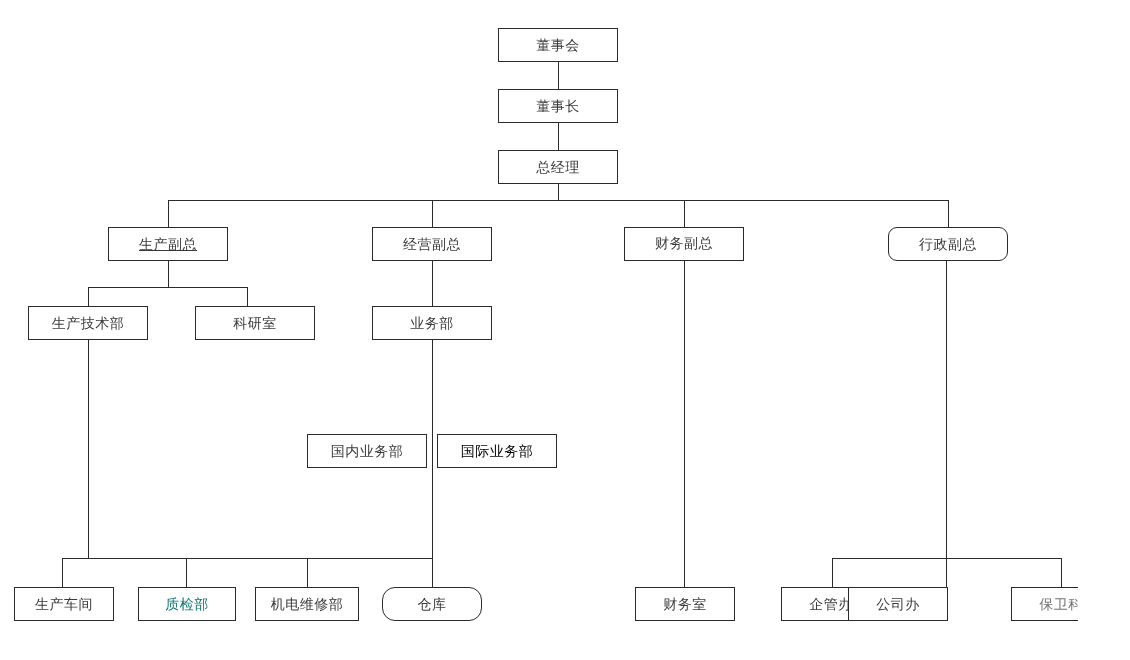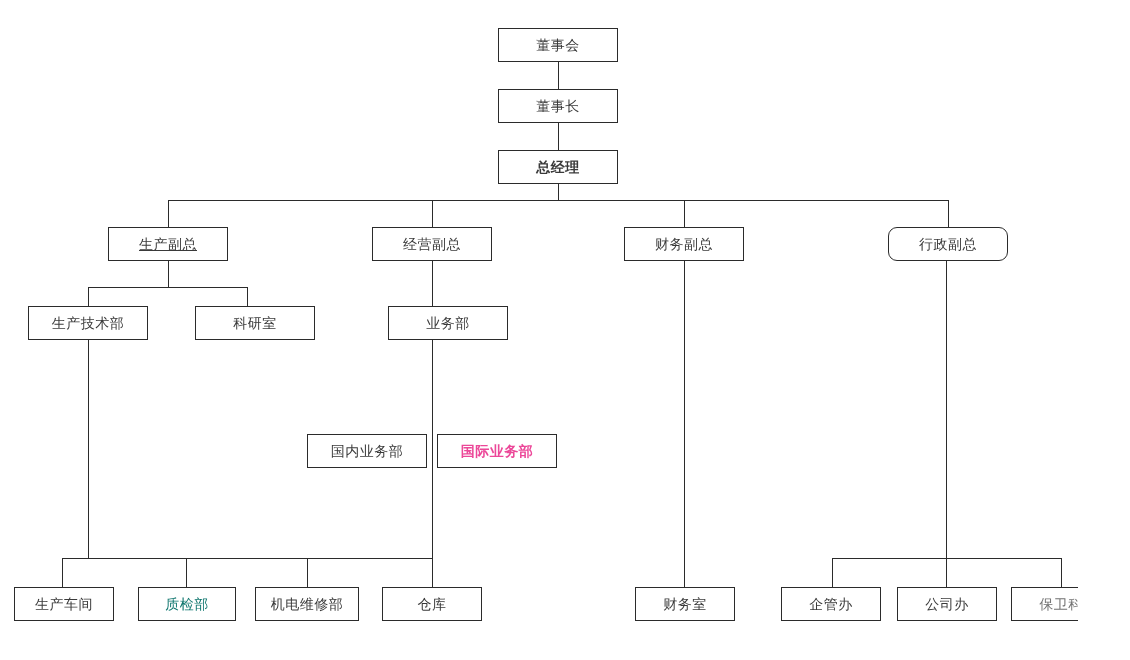--- a/index.html
+++ b/index.html
@@ -78,68 +78,68 @@
       <line x1="946" y1="558" x2="946" y2="587" stroke="#2b2b2b" stroke-width="1" shape-rendering="crispEdges"></line>
       <line x1="1061" y1="558" x2="1061" y2="587" stroke="#2b2b2b" stroke-width="1" shape-rendering="crispEdges"></line>
     </svg>
   <div id="node-layer">
       <div class="node" style="left: 498px; top: 28px; width: 120px; height: 34px; border-color: rgb(43, 43, 43); background: rgb(255, 255, 255);">
         <span class="node-label" style="color: rgb(58, 58, 58);">董事会</span>
       </div>
       <div class="node" style="left: 498px; top: 89px; width: 120px; height: 34px; border-color: rgb(43, 43, 43); background: rgb(255, 255, 255);">
         <span class="node-label" style="color: rgb(58, 58, 58);">董事长</span>
       </div>
-      <div class="node" style="left: 498px; top: 150px; width: 120px; height: 34px; border-color: rgb(43, 43, 43); background: rgb(255, 255, 255); font-weight: bold;">
+      <div class="node" style="left: 498px; top: 150px; width: 120px; height: 34px; border-color: rgb(43, 43, 43); background: rgb(255, 255, 255);">
         <span class="node-label" style="color: rgb(58, 58, 58);">总经理</span>
       </div>
       <div class="node" style="left: 108px; top: 227px; width: 120px; height: 34px; border-color: rgb(43, 43, 43); background: rgb(255, 255, 255);">
         <span class="node-label" style="color: rgb(58, 58, 58); text-decoration: underline;">生产副总</span>
       </div>
       <div class="node" style="left: 372px; top: 227px; width: 120px; height: 34px; border-color: rgb(43, 43, 43); background: rgb(255, 255, 255);">
         <span class="node-label" style="color: rgb(58, 58, 58);">经营副总</span>
       </div>
-      <div class="node" style="left: 624px; top: 227px; width: 120px; height: 34px; border-color: rgb(43, 43, 43); background: rgb(255, 255, 255);">
+      <div class="node" style="left: 624px; top: 227px; width: 120px; height: 34px; border-color: rgb(43, 43, 43); background: rgb(255, 255, 255); font-family: Liberation Mono, monospace;">
         <span class="node-label" style="color: rgb(58, 58, 58);">财务副总</span>
       </div>
       <div class="node" style="left: 888px; top: 227px; width: 120px; height: 34px; border-color: rgb(43, 43, 43); background: rgb(255, 255, 255); border-radius: 9px;">
         <span class="node-label" style="color: rgb(58, 58, 58);">行政副总</span>
       </div>
       <div class="node" style="left: 28px; top: 306px; width: 120px; height: 34px; border-color: rgb(43, 43, 43); background: rgb(255, 255, 255);">
         <span class="node-label" style="color: rgb(58, 58, 58);">生产技术部</span>
       </div>
       <div class="node" style="left: 195px; top: 306px; width: 120px; height: 34px; border-color: rgb(43, 43, 43); background: rgb(255, 255, 255);">
         <span class="node-label" style="color: rgb(58, 58, 58);">科研室</span>
       </div>
-      <div class="node" style="left: 388px; top: 306px; width: 120px; height: 34px; border-color: rgb(43, 43, 43); background: rgb(255, 255, 255);">
+      <div class="node" style="left: 372px; top: 306px; width: 120px; height: 34px; border-color: rgb(43, 43, 43); background: rgb(255, 255, 255);">
         <span class="node-label" style="color: rgb(58, 58, 58);">业务部</span>
       </div>
       <div class="node" style="left: 307px; top: 434px; width: 120px; height: 34px; border-color: rgb(43, 43, 43); background: rgb(255, 255, 255);">
         <span class="node-label" style="color: rgb(58, 58, 58);">国内业务部</span>
       </div>
       <div class="node" style="left: 437px; top: 434px; width: 120px; height: 34px; border-color: rgb(43, 43, 43); background: rgb(255, 255, 255);">
-        <span class="node-label" style="color: #ec4899; font-weight: bold;">国际业务部</span>
+        <span class="node-label" style="color: #000000;">国际业务部</span>
       </div>
       <div class="node" style="left: 14px; top: 587px; width: 100px; height: 34px; border-color: rgb(43, 43, 43); background: rgb(255, 255, 255);">
         <span class="node-label" style="color: rgb(58, 58, 58);">生产车间</span>
       </div>
       <div class="node" style="left: 138px; top: 587px; width: 98px; height: 34px; border-color: rgb(43, 43, 43); background: rgb(255, 255, 255);">
         <span class="node-label" style="color: #0f766e;">质检部</span>
       </div>
       <div class="node" style="left: 255px; top: 587px; width: 104px; height: 34px; border-color: rgb(43, 43, 43); background: rgb(255, 255, 255);">
         <span class="node-label" style="color: rgb(58, 58, 58);">机电维修部</span>
       </div>
-      <div class="node" style="left: 382px; top: 587px; width: 100px; height: 34px; border-color: rgb(43, 43, 43); background: rgb(255, 255, 255);">
+      <div class="node" style="left: 382px; top: 587px; width: 100px; height: 34px; border-color: rgb(43, 43, 43); background: rgb(255, 255, 255); border-radius: 13px;">
         <span class="node-label" style="color: rgb(58, 58, 58);">仓库</span>
       </div>
       <div class="node" style="left: 635px; top: 587px; width: 100px; height: 34px; border-color: rgb(43, 43, 43); background: rgb(255, 255, 255);">
         <span class="node-label" style="color: rgb(58, 58, 58);">财务室</span>
       </div>
       <div class="node" style="left: 781px; top: 587px; width: 100px; height: 34px; border-color: rgb(43, 43, 43); background: rgb(255, 255, 255);">
         <span class="node-label" style="color: rgb(58, 58, 58);">企管办</span>
       </div>
-      <div class="node" style="left: 897px; top: 587px; width: 100px; height: 34px; border-color: rgb(43, 43, 43); background: rgb(255, 255, 255);">
+      <div class="node" style="left: 848px; top: 587px; width: 100px; height: 34px; border-color: rgb(43, 43, 43); background: rgb(255, 255, 255);">
         <span class="node-label" style="color: rgb(58, 58, 58);">公司办</span>
       </div>
       <div class="node" style="left: 1011px; top: 587px; width: 100px; height: 34px; border-color: rgb(43, 43, 43); background: rgb(255, 255, 255);">
         <span class="node-label" style="color: #737373;">保卫科</span>
       </div>
     </div>
 </div>
 
 </body></html>

